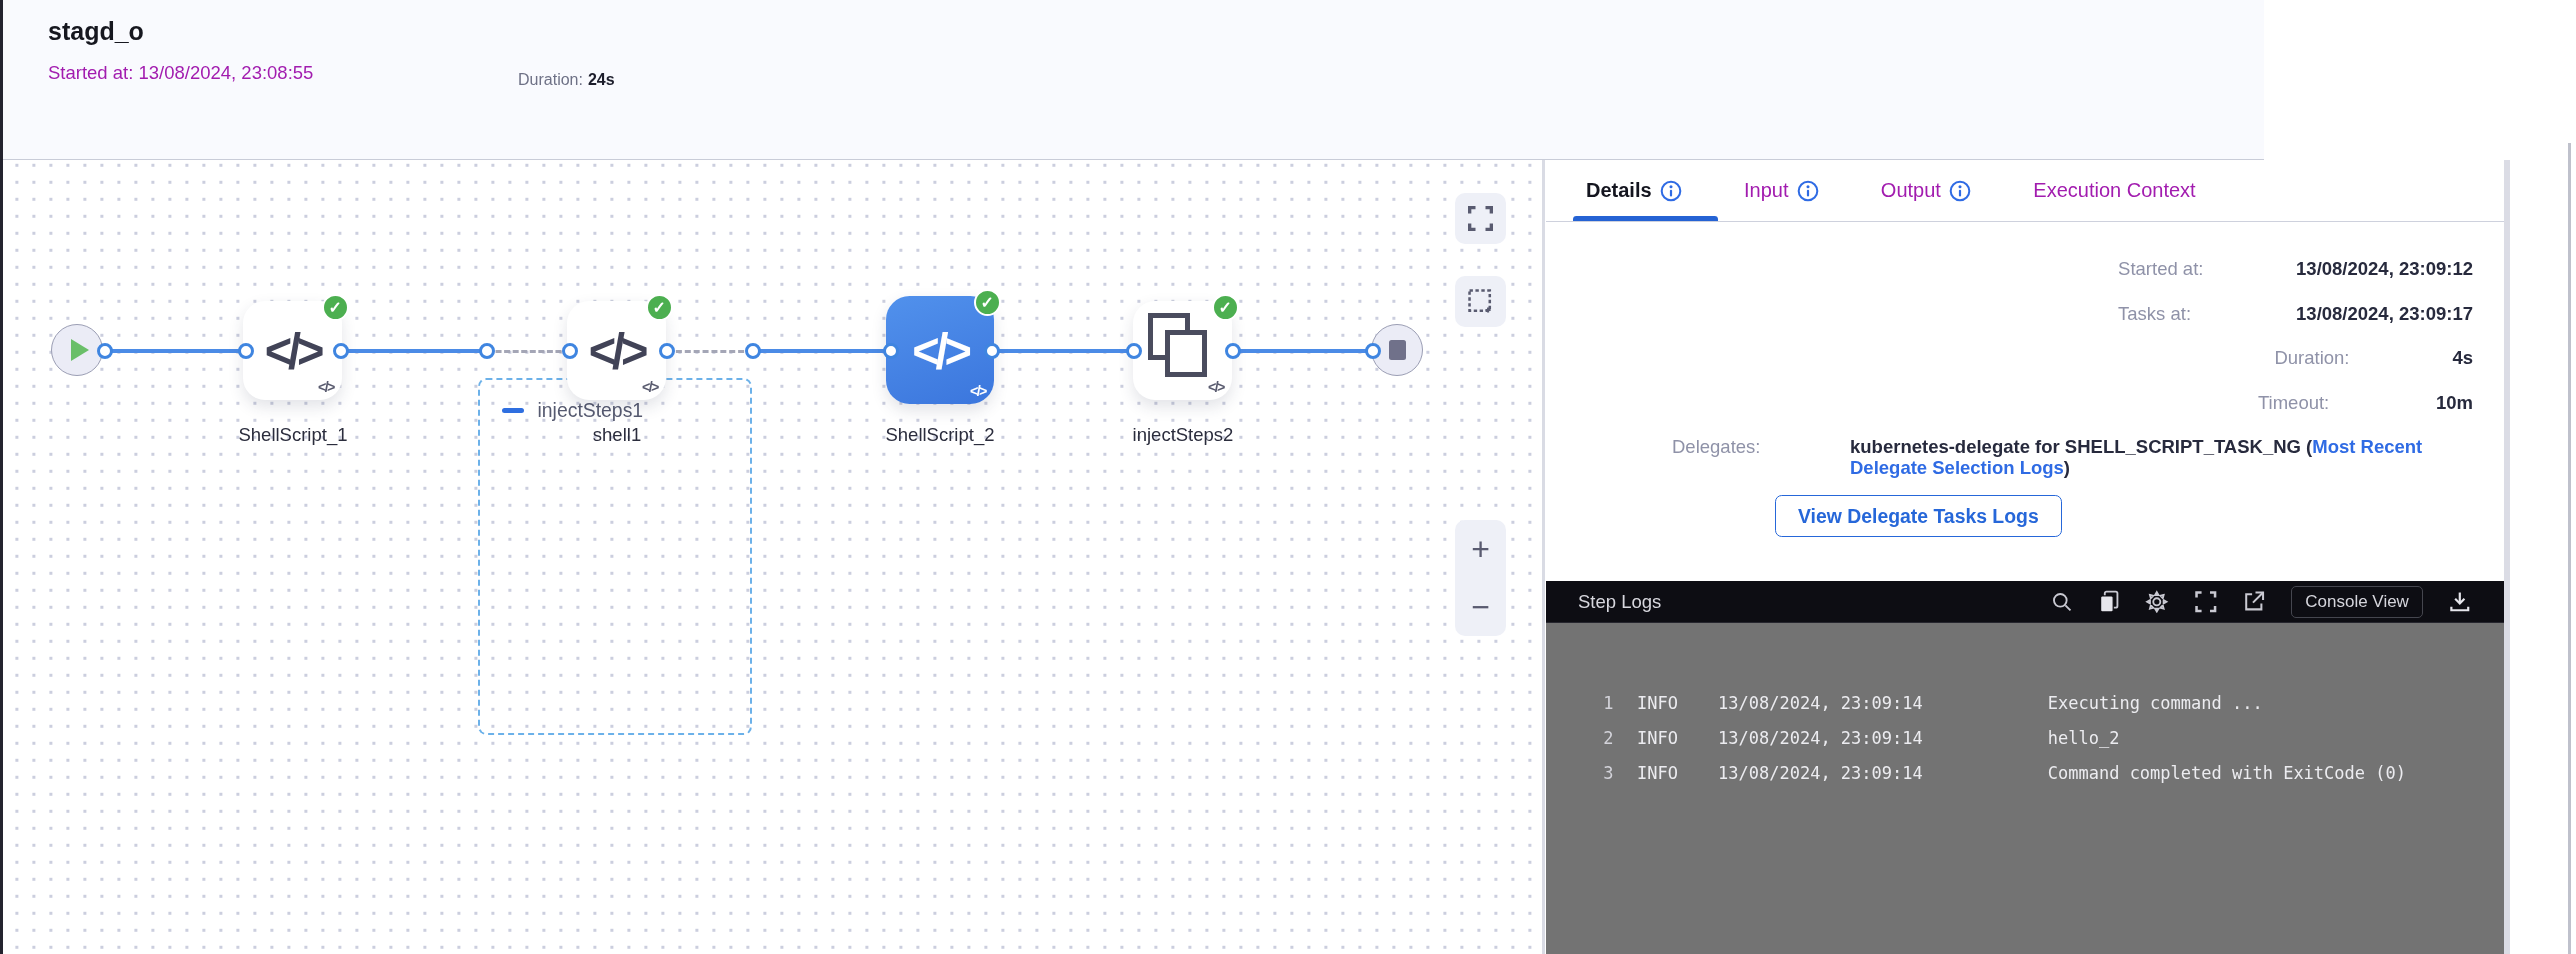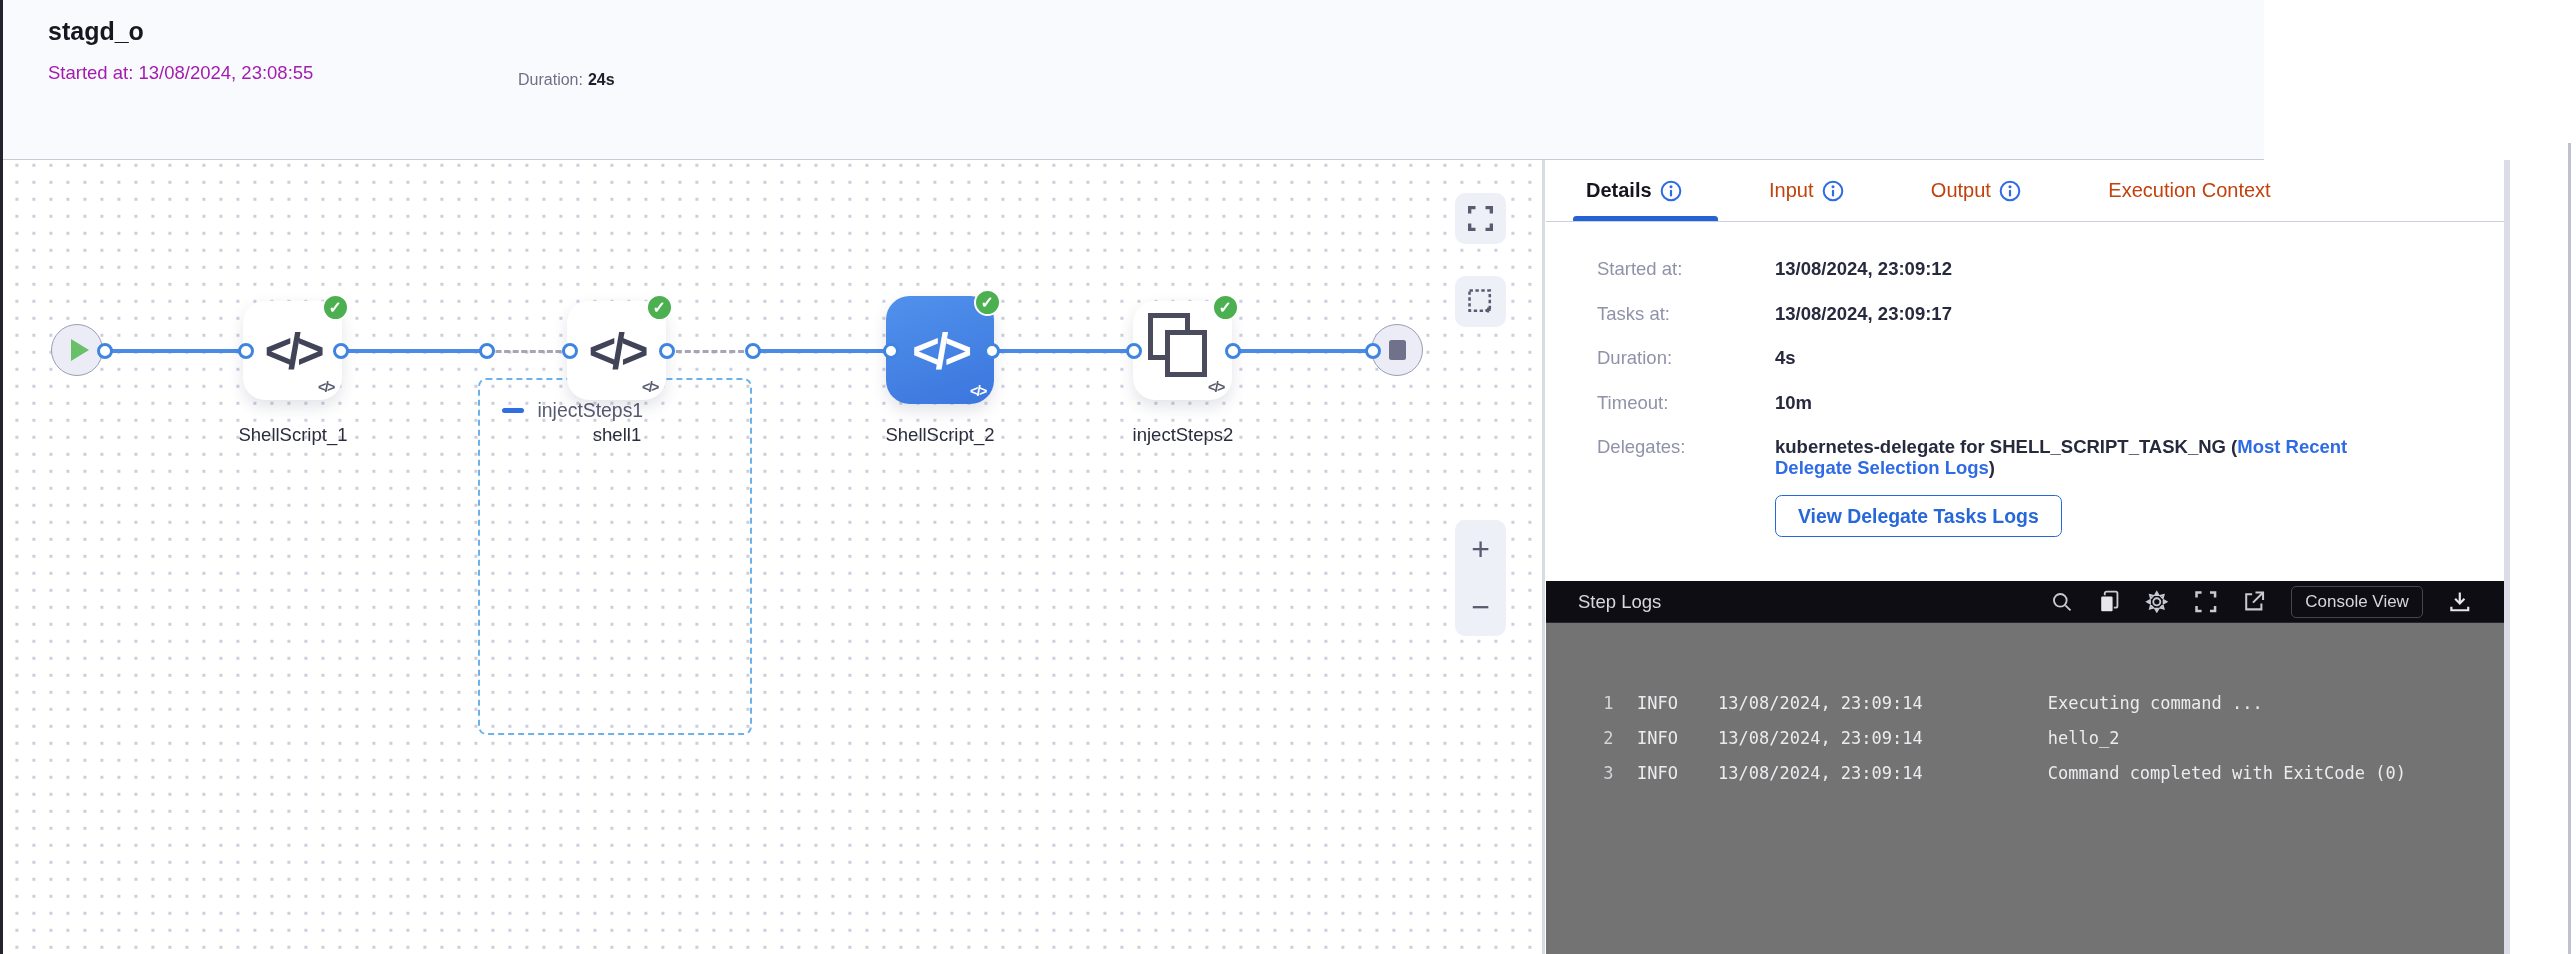--- a/index.html
+++ b/index.html
@@ -64,29 +64,29 @@
   .ctl-btn { position:absolute; width:51px; height:51px; background:#eef0f7; border-radius:10px;
     display:flex; align-items:center; justify-content:center; color:#595b70; z-index:10; }
   .ctl-zoom { position:absolute; left:1455px; top:358px; width:51px; height:116px; background:#eef0f7;
     border-radius:10px; display:flex; flex-direction:column; align-items:center; justify-content:space-around;
     color:#595b70; font-size:32px; z-index:10; }
   .ctl-zoom span { line-height:1; cursor:pointer; }
 
   
   .panel { position:absolute; left:1546px; top:160px; width:958px; height:795px; background:#fff; }
   .tabs { position:absolute; left:0; top:0; width:958px; height:62px;
-    border-bottom:1.7px solid #ced1dd; display:flex; align-items:center; padding-left:40px; gap:87px; }
-  .tab { display:flex; align-items:center; gap:8.4px; font-size:20px; color:#c2410c; cursor:pointer; }
+    border-bottom:1.7px solid #ced1dd; display:flex; align-items:center; padding-left:40px; gap:62px; }
+  .tab { display:flex; align-items:center; gap:8.4px; font-size:20px; color:#a21caf; cursor:pointer; }
   .tab.active { color:#14151f; font-weight:700; }
   .info-ic { width:22px; height:22px; flex:0 0 auto; }
   .tab-underline { position:absolute; left:27px; top:56px; width:145px; height:5px;
     background:#2563d4; border-radius:3.4px 3.4px 0 0; }
 
   .details { position:absolute; left:51px; top:98px; width:876px; }
-  .drow { display:flex; margin-bottom:23.6px; font-size:18.5px; line-height:21px; }
+  .drow { display:flex; margin-bottom:23.6px; font-size:18.5px; line-height:21px;justify-content:flex-end; }
   .dlabel { width:178px; color:#8f92a8; flex:0 0 aupx; }
   .dvalue { color:#272a3d; font-weight:700; }
   .dvalue-wrap { width:623px; color:#272a3d; font-weight:700; }
   .dlink { color:#2f6be4; font-weight:700; text-decoration:none; cursor:pointer; }
   .dlg-btn { display:inline-block; margin-left:178px; margin-top:3.4px; padding:8.4px 22px;
     font-size:19.4px; font-weight:600; color:#2667d9; background:#fff; border:1.7px solid #2667d9;
     border-radius:6.7px; cursor:pointer; font-family:"Liberation Sans", sans-serif; }
 
   
   .logs { position:absolute; left:1546px; top:581px; width:958px; height:374px; background:#737373; }

